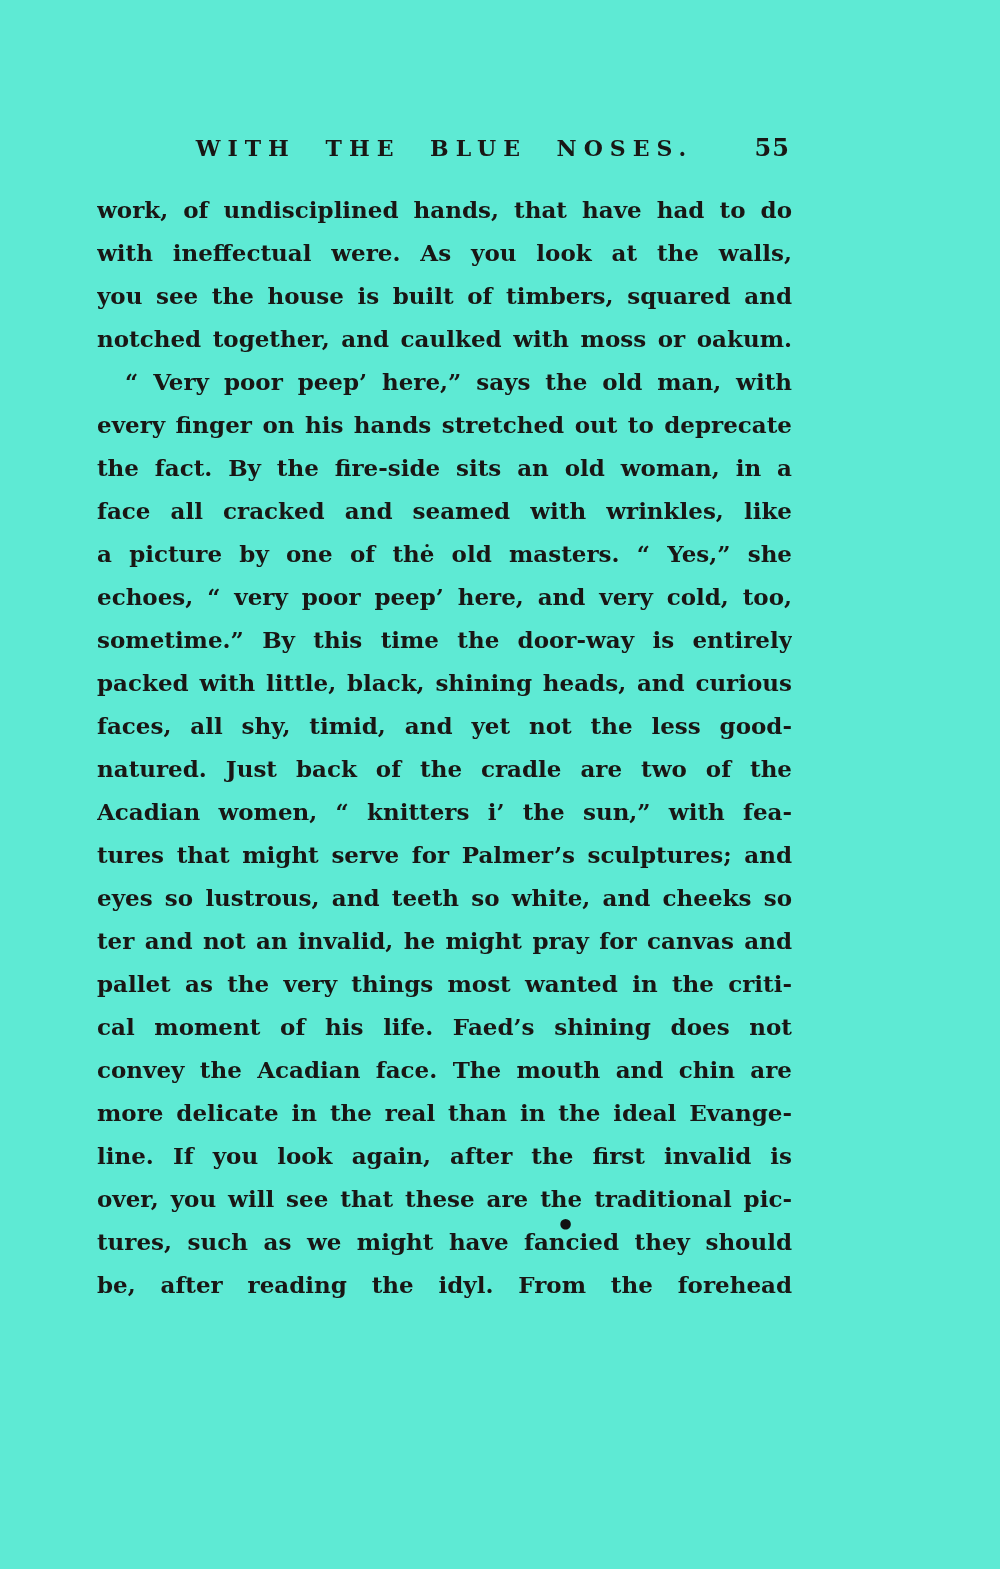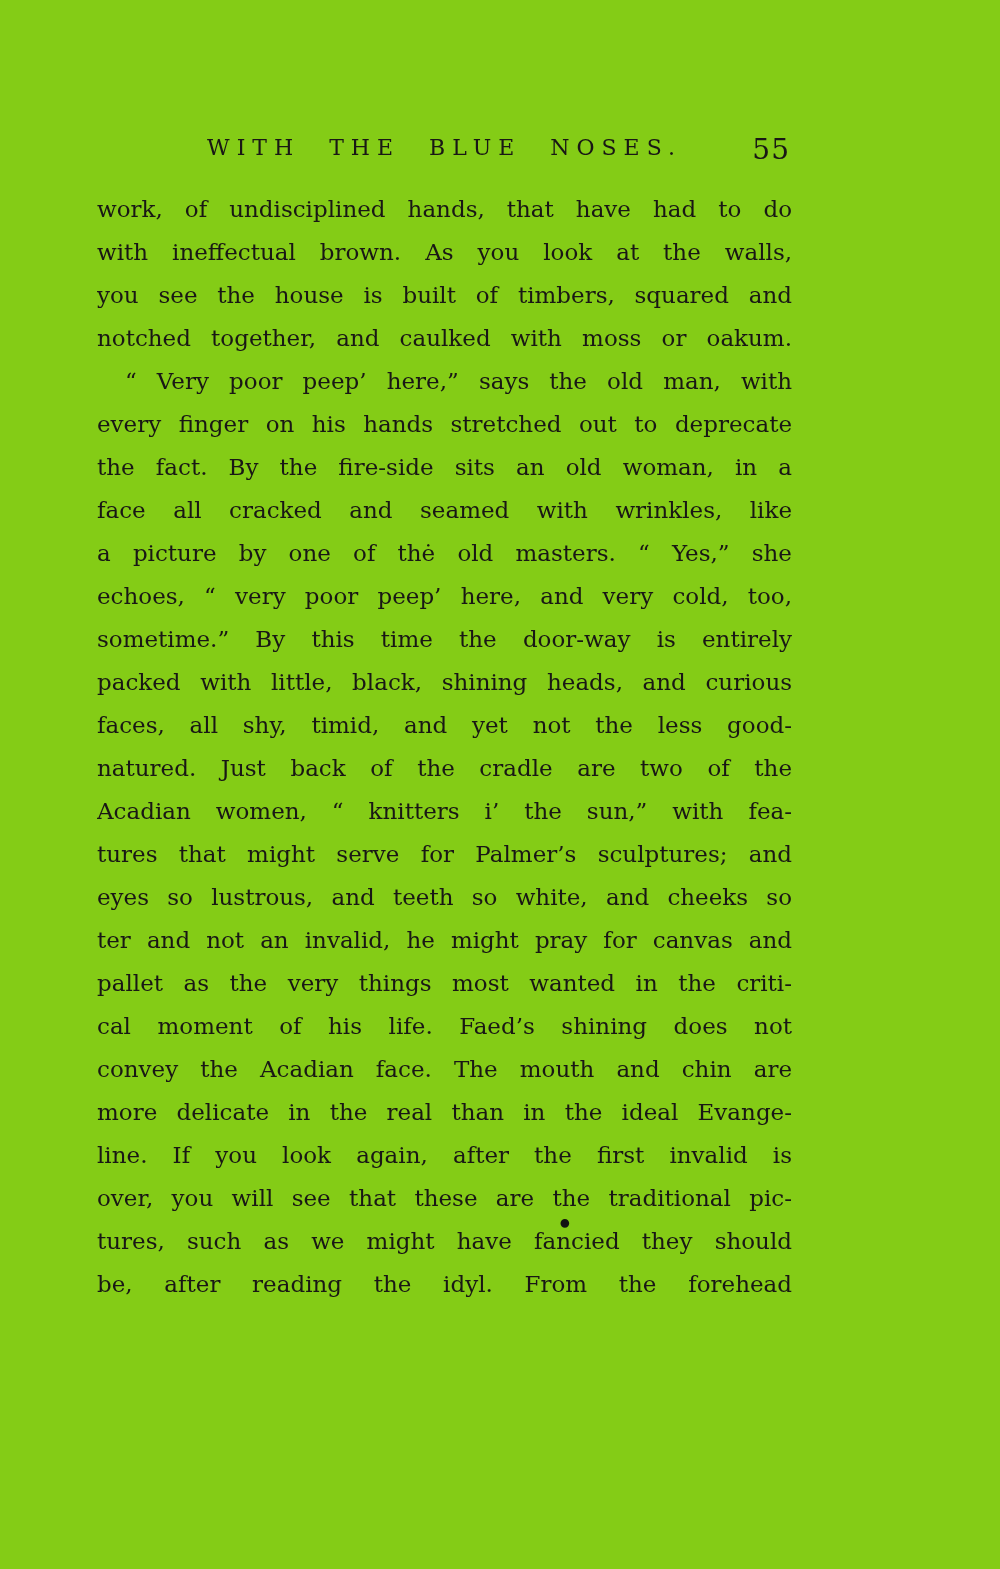--- a/index.html
+++ b/index.html
@@ -1,44 +1,45 @@
 <!DOCTYPE html>
 <html><head>
 <meta charset="utf-8">
 <style>
   html, body { margin: 0; padding: 0; }
   .page {
     position: relative;
     width: 1000px;
     height: 1569px;
-    background: #84cc16;
+    background: #5eead4;
     font-family: "DejaVu Serif", "Liberation Serif", serif;
     color: #191715;
     overflow: hidden;
+    font-weight: bold;
   }
   .runhead {
     position: absolute;
     top: 135px;
     left: 97px;
     width: 695px;
     height: 30px;
   }
   .runhead-title {
     display: block;
     text-align: center;
     font-size: 22px;
     letter-spacing: 7px;
     word-spacing: 15px;
     white-space: nowrap;
   }
   .pagenum {
     position: absolute;
     right: 2px;
     top: -2px;
-    font-size: 28px;
+    font-size: 24px;
     letter-spacing: 1px;
   }
   .textblock {
     position: absolute;
     top: 188px;
     left: 97px;
     width: 695px;
     font-size: 23px;
     line-height: 43px;
   }
@@ -64,21 +65,21 @@
 
 <div class="page">
 
   <div class="runhead">
     <span class="runhead-title">WITH THE BLUE NOSES.</span>
     <span class="pagenum">55</span>
   </div>
 
   <div class="textblock">
     <div class="line">work, of undisciplined hands, that have had to do</div>
-    <div class="line">with ineffectual brown.  As you look at the walls,</div>
+    <div class="line">with ineffectual were.  As you look at the walls,</div>
     <div class="line">you see the house is built of timbers, squared and</div>
     <div class="line">notched together, and caulked with moss or oakum.</div>
     <div class="line indent">“ Very poor peep’ here,” says the old man, with</div>
     <div class="line">every finger on his hands stretched out to deprecate</div>
     <div class="line">the fact.  By the fire-side sits an old woman, in a</div>
     <div class="line">face all cracked and seamed with wrinkles, like</div>
     <div class="line">a picture by one of thė old masters.  “ Yes,” she</div>
     <div class="line">echoes, “ very poor peep’ here, and very cold, too,</div>
     <div class="line">sometime.”  By this time the door-way is entirely</div>
     <div class="line">packed with little, black, shining heads, and curious</div>

